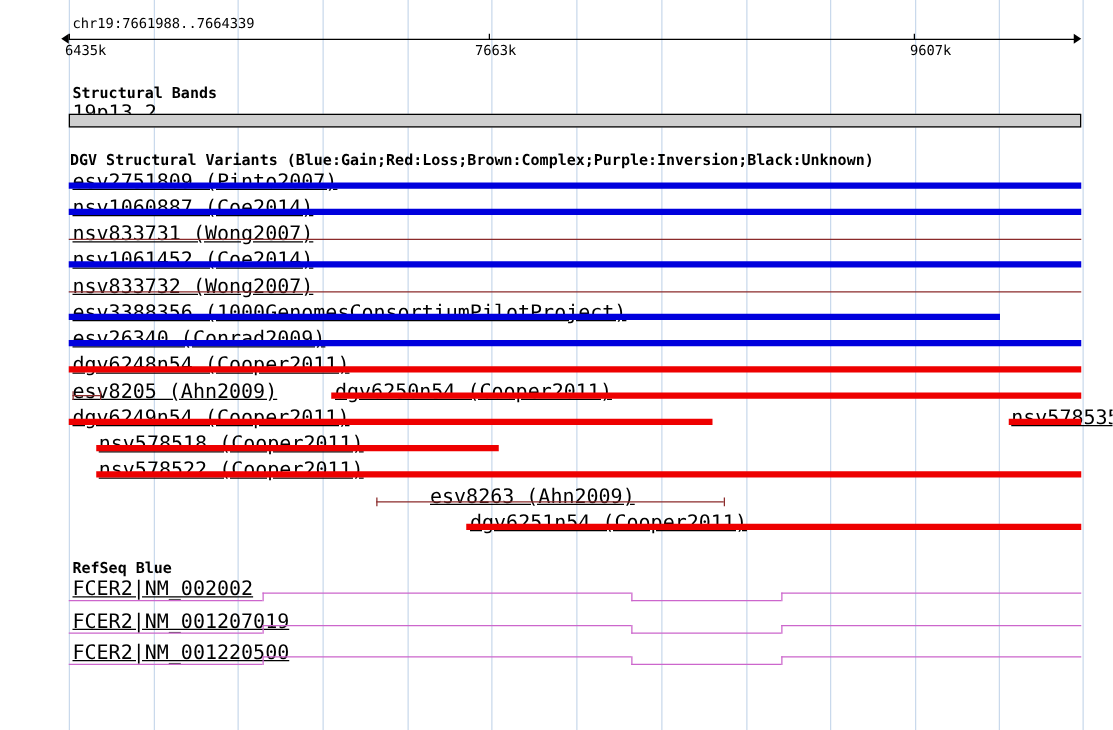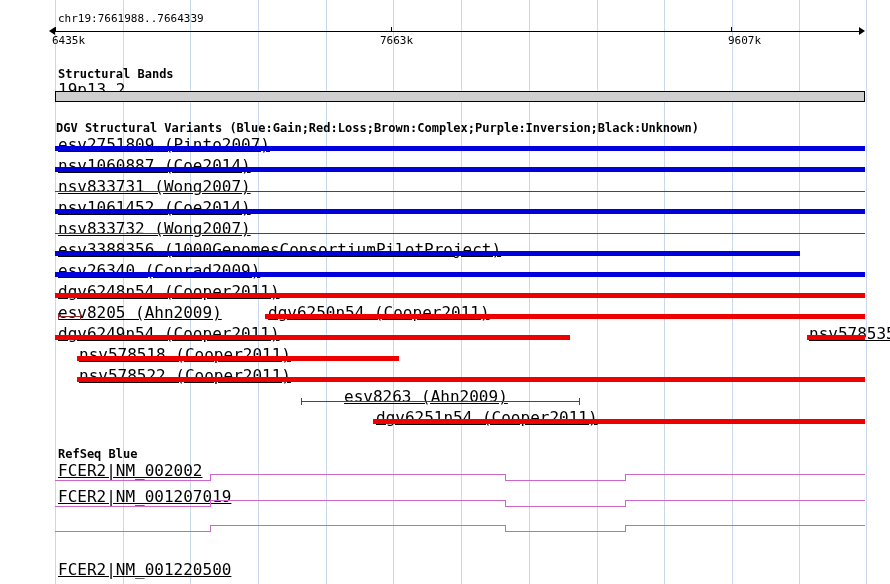--- a/index.html
+++ b/index.html
@@ -118,21 +118,21 @@
       <div class="gene-seg" style="left: 505px; top: 474px; width: 1px; height: 7px; background: rgb(204, 102, 204);"></div>
       <div class="gene-seg" style="left: 625px; top: 474px; width: 1px; height: 7px; background: rgb(204, 102, 204);"></div>
       <div class="track-label" style="left: 58px; top: 487px;">FCER2|NM_001207019</div>
       <div class="gene-seg" style="left: 55px; top: 506px; width: 155px;"></div>
       <div class="gene-seg" style="left: 210px; top: 500px; width: 295px;"></div>
       <div class="gene-seg" style="left: 505px; top: 506px; width: 120px;"></div>
       <div class="gene-seg" style="left: 625px; top: 500px; width: 240px;"></div>
       <div class="gene-seg" style="left: 210px; top: 500px; width: 1px; height: 7px; background: rgb(204, 102, 204);"></div>
       <div class="gene-seg" style="left: 505px; top: 500px; width: 1px; height: 7px; background: rgb(204, 102, 204);"></div>
       <div class="gene-seg" style="left: 625px; top: 500px; width: 1px; height: 7px; background: rgb(204, 102, 204);"></div>
-      <div class="track-label" style="left: 58px; top: 512px; margin-top: 48px;">FCER2|NM_001220500</div>
+      <div class="track-label" style="left: 58px; top: 512px;">FCER2|NM_001220500</div>
       <div class="gene-seg" style="left: 55px; top: 531px; width: 155px;"></div>
       <div class="gene-seg" style="left: 210px; top: 525px; width: 295px;"></div>
       <div class="gene-seg" style="left: 505px; top: 531px; width: 120px;"></div>
       <div class="gene-seg" style="left: 625px; top: 525px; width: 240px;"></div>
       <div class="gene-seg" style="left: 210px; top: 525px; width: 1px; height: 7px; background: rgb(204, 102, 204);"></div>
       <div class="gene-seg" style="left: 505px; top: 525px; width: 1px; height: 7px; background: rgb(204, 102, 204);"></div>
       <div class="gene-seg" style="left: 625px; top: 525px; width: 1px; height: 7px; background: rgb(204, 102, 204);"></div>
     </div>
 
 </div>

